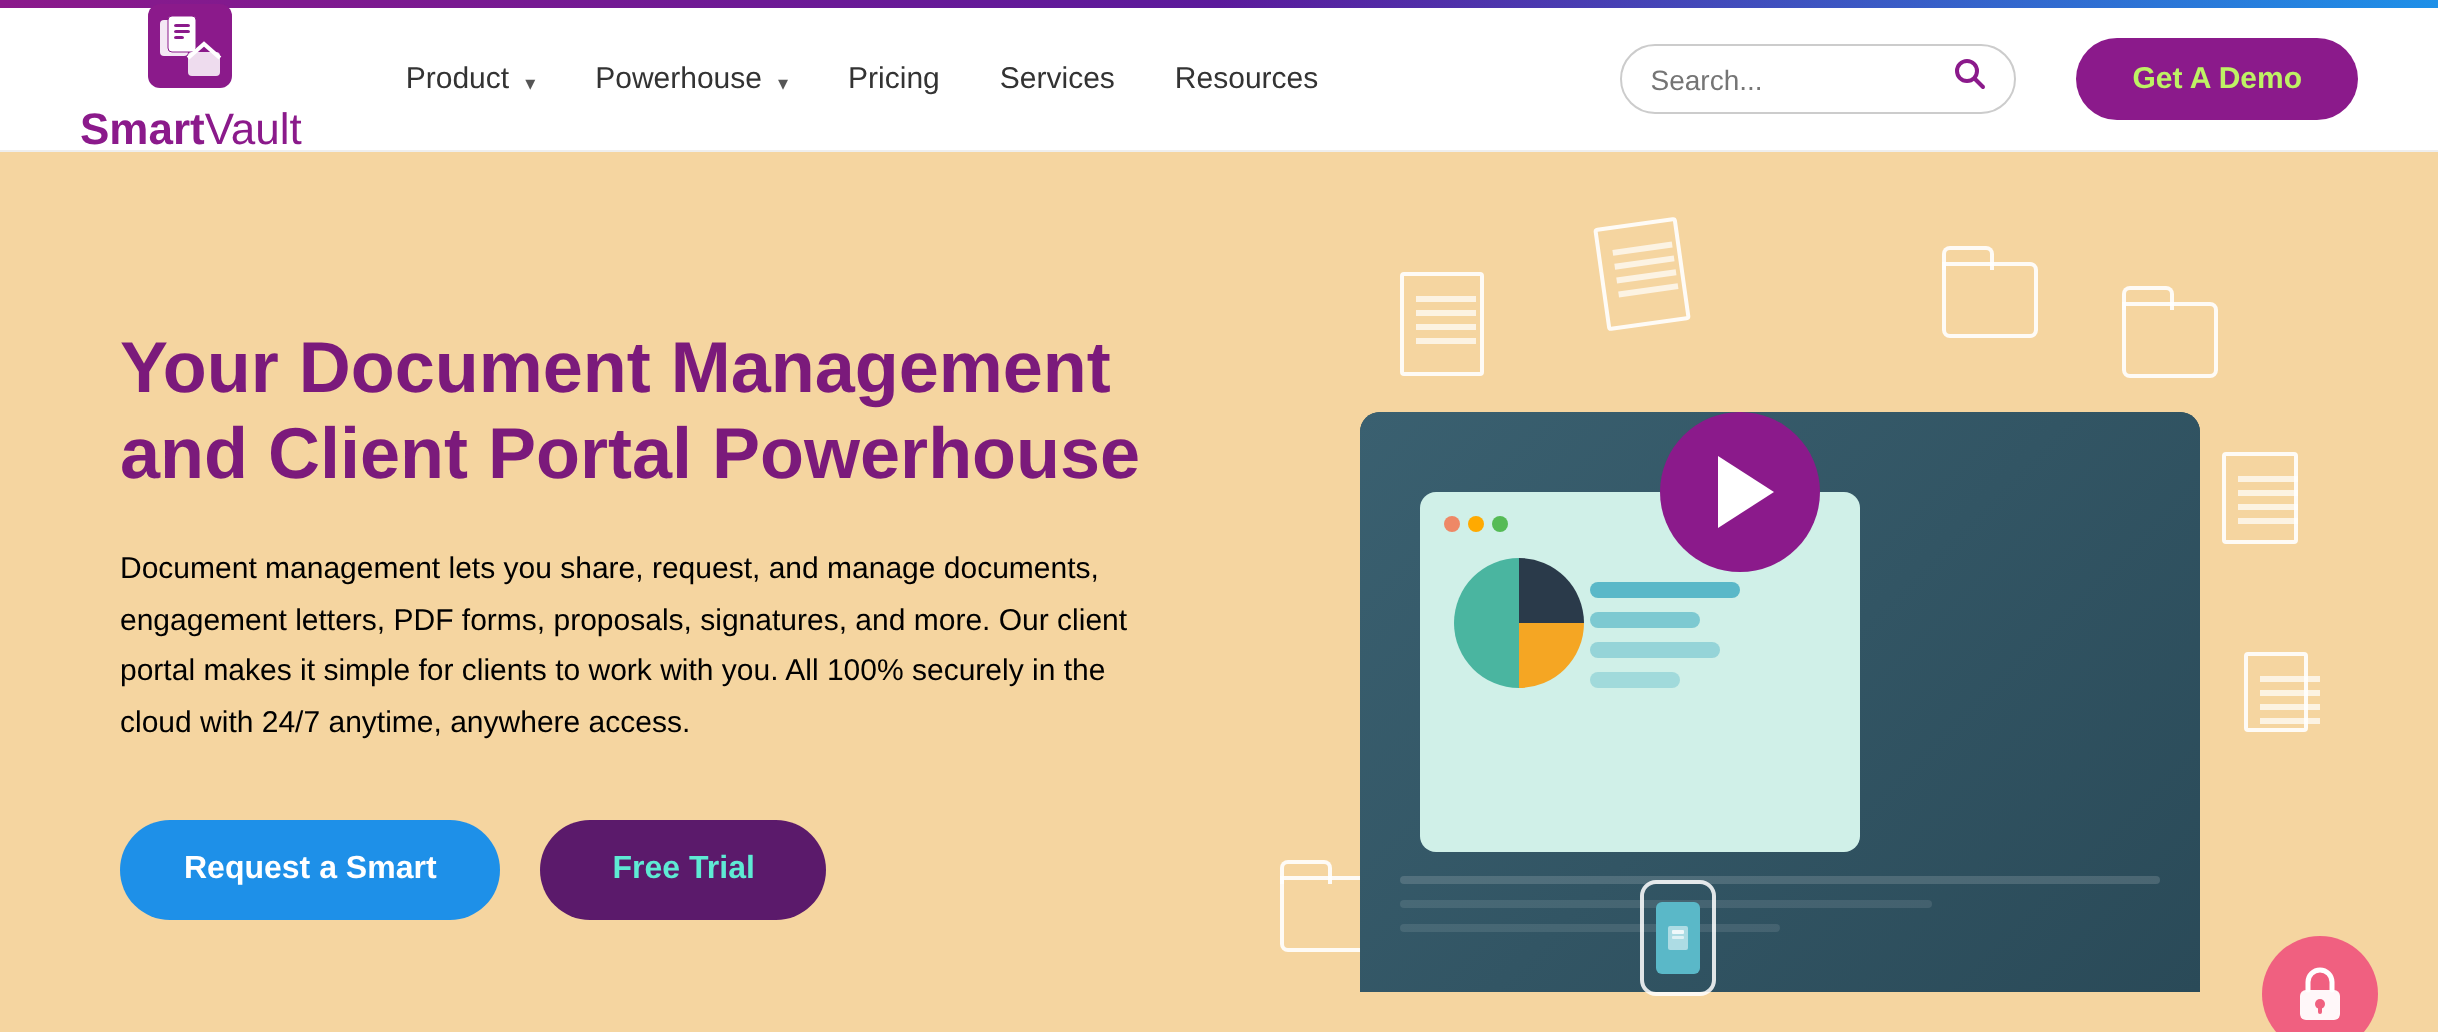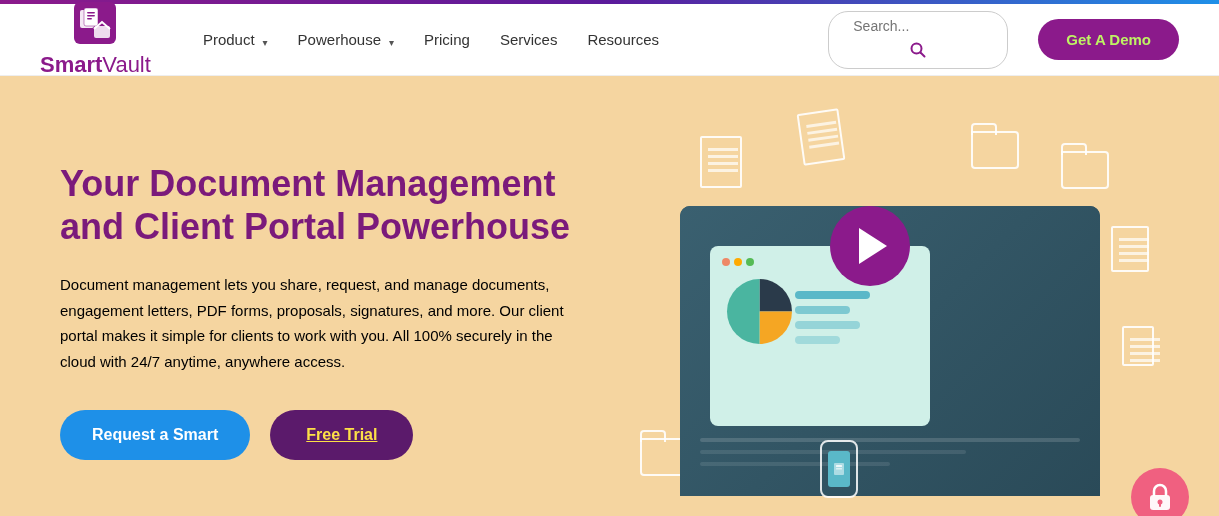--- a/index.html
+++ b/index.html
@@ -52,23 +52,22 @@
     .nav-chevron {
       font-size: 10px;
       color: #555;
     }
     .search-container {
       display: flex;
       align-items: center;
       border: 1px solid #ccc;
       border-radius: 20px;
       padding: 6px 14px;
-      gap: 8px;
+      gap: 22px;
       min-width: 180px;
-      flex-direction: column;
     }
     .search-input {
       border: none;
       outline: none;
       font-size: 14px;
       color: #777;
       width: 130px;
       background: transparent;
     }
     .search-icon-btn {
@@ -128,28 +127,27 @@
       color: #fff;
       border: none;
       border-radius: 25px;
       padding: 16px 32px;
       font-size: 16px;
       font-weight: bold;
       cursor: pointer;
     }
     .btn-trial {
       background: #5B1A6B;
-      color: #fde047;
+      color: #5eead4;
       border: none;
       border-radius: 25px;
       padding: 16px 36px;
       font-size: 16px;
       font-weight: bold;
       cursor: pointer;
-      text-decoration: underline;
     }
 
     
     .hero-right {
       flex: 1;
       position: relative;
       height: 420px;
       display: flex;
       align-items: flex-end;
       justify-content: center;

